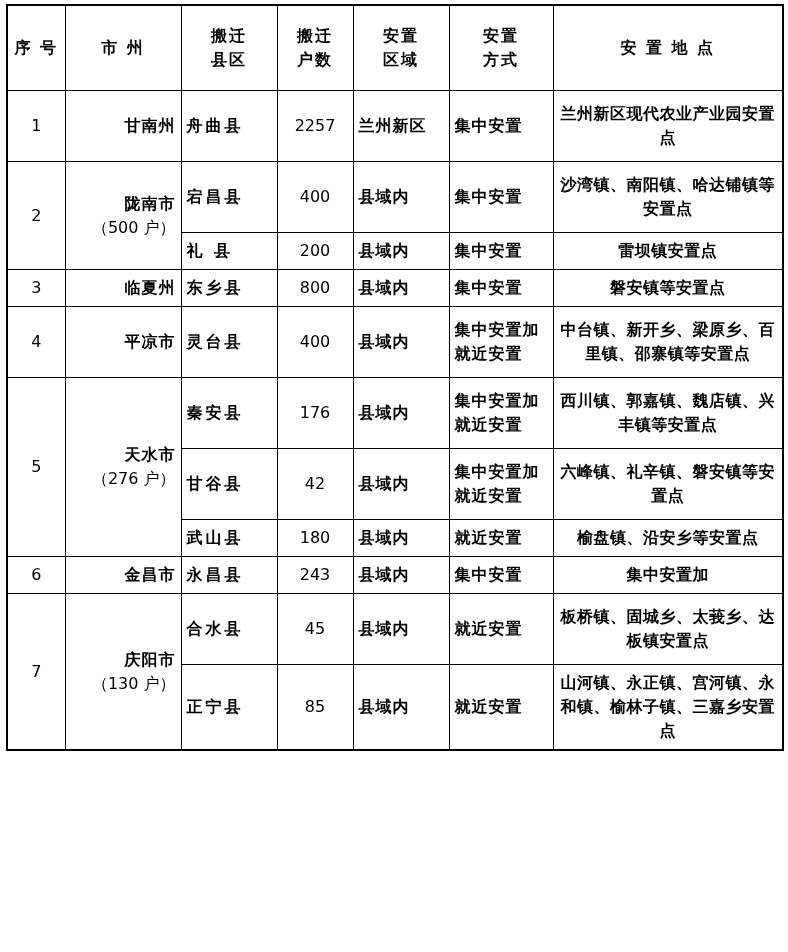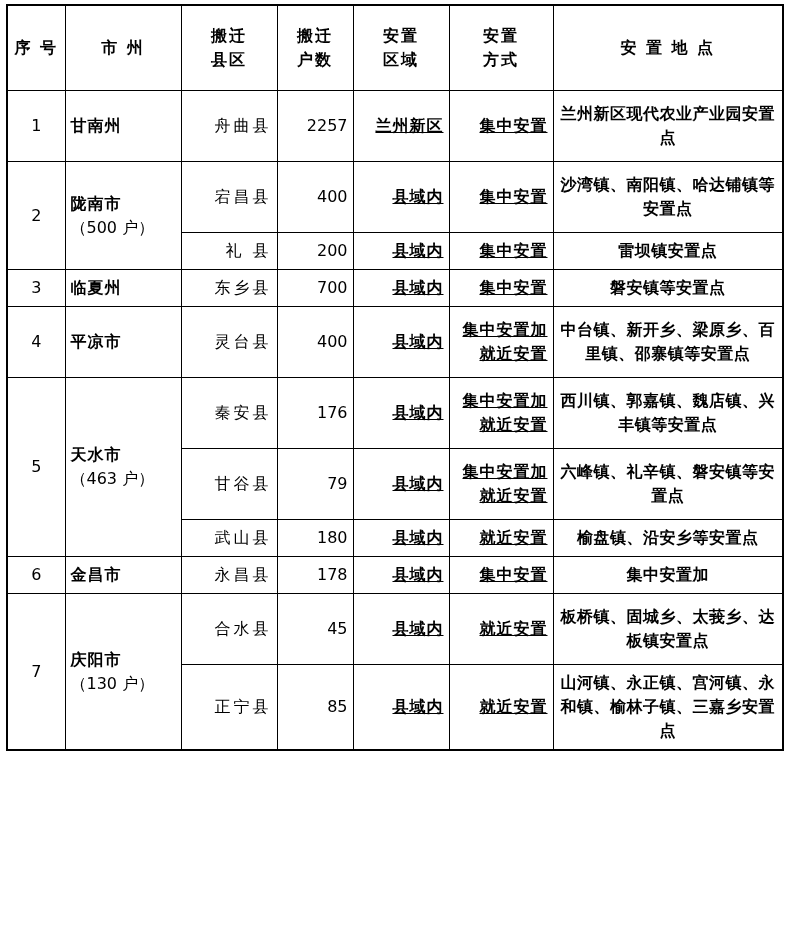--- a/index.html
+++ b/index.html
@@ -48,45 +48,44 @@
     letter-spacing: 2px;
   }
   thead th .hl {
     display: block;
   }
   td.num {
     text-align: center;
     font-size: 15px;
   }
   td.ctr {
-    text-align: left;
+    text-align: right;
     font-weight: bold;
     letter-spacing: 1px;
     margin-top: 12px;
   }
   td.ctr .sub {
     display: block;
     font-weight: normal;
     letter-spacing: 0px;
   }
   td.cty {
-    text-align: right;
-    font-weight: normal;
+    text-align: left;
+    font-weight: bold;
     letter-spacing: 3px;
   }
   td.qty {
-    text-align: right;
+    text-align: center;
     font-weight: normal;
     font-size: 15px;
   }
   td.area, td.mode {
-    text-align: right;
+    text-align: left;
     font-weight: bold;
     letter-spacing: 1px;
-    text-decoration: underline;
   }
   td.mode .l2 { display: block; }
   td.place {
     text-align: center;
     font-weight: bold;
     letter-spacing: 0.5px;
     padding-left: 9px;
     margin-top: 9px;
   }
   .row-tall td { height: 58px; }
@@ -174,21 +173,21 @@
         </td>
         <td class="place">雷坝镇安置点</td>
       </tr>
 
       <tr>
         <td class="num">3</td>
         <td class="ctr">
           <span>临夏州</span>
         </td>
         <td class="cty">东乡县</td>
-        <td class="qty">700</td>
+        <td class="qty">800</td>
         <td class="area">县域内</td>
         <td class="mode">
           <span class="l2">集中安置</span>
         </td>
         <td class="place">磐安镇等安置点</td>
       </tr>
 
       <tr class="row-tall">
         <td class="num">4</td>
         <td class="ctr">
@@ -201,35 +200,35 @@
           <span class="l2">集中安置加</span>
           <span class="l2">就近安置</span>
         </td>
         <td class="place">中台镇、新开乡、梁原乡、百里镇、邵寨镇等安置点</td>
       </tr>
 
       <tr class="row-tall">
         <td class="num" rowspan="3">5</td>
         <td class="ctr" rowspan="3">
           <span>天水市</span>
-          <span class="sub">（463 户）</span>
+          <span class="sub">（276 户）</span>
         </td>
         <td class="cty">秦安县</td>
         <td class="qty">176</td>
         <td class="area">县域内</td>
         <td class="mode">
           <span class="l2">集中安置加</span>
           <span class="l2">就近安置</span>
         </td>
         <td class="place">西川镇、郭嘉镇、魏店镇、兴丰镇等安置点</td>
       </tr>
 
       <tr class="row-tall">
         <td class="cty">甘谷县</td>
-        <td class="qty">79</td>
+        <td class="qty">42</td>
         <td class="area">县域内</td>
         <td class="mode">
           <span class="l2">集中安置加</span>
           <span class="l2">就近安置</span>
         </td>
         <td class="place">六峰镇、礼辛镇、磐安镇等安置点</td>
       </tr>
 
       <tr>
         <td class="cty">武山县</td>
@@ -240,21 +239,21 @@
         </td>
         <td class="place">榆盘镇、沿安乡等安置点</td>
       </tr>
 
       <tr>
         <td class="num">6</td>
         <td class="ctr">
           <span>金昌市</span>
         </td>
         <td class="cty">永昌县</td>
-        <td class="qty">178</td>
+        <td class="qty">243</td>
         <td class="area">县域内</td>
         <td class="mode">
           <span class="l2">集中安置</span>
         </td>
         <td class="place">集中安置加</td>
       </tr>
 
       <tr class="row-tall">
         <td class="num" rowspan="2">7</td>
         <td class="ctr" rowspan="2">

